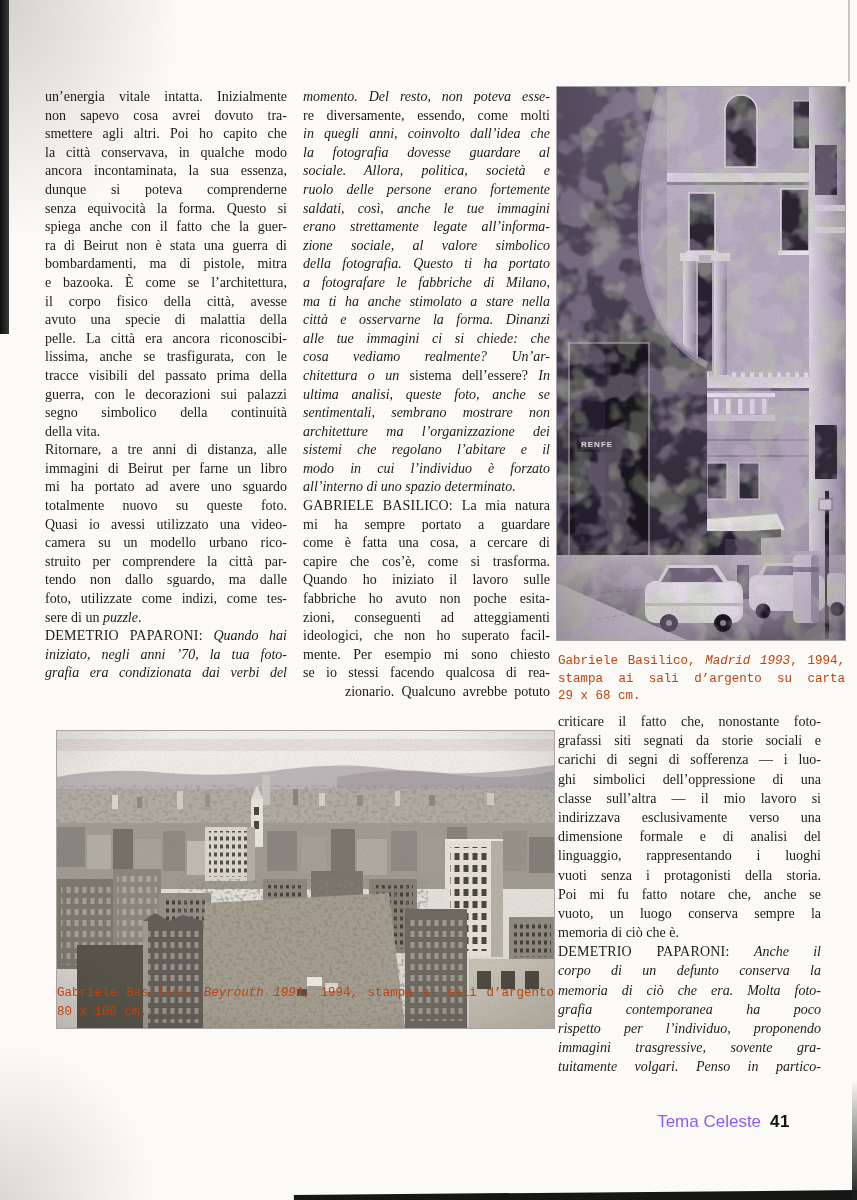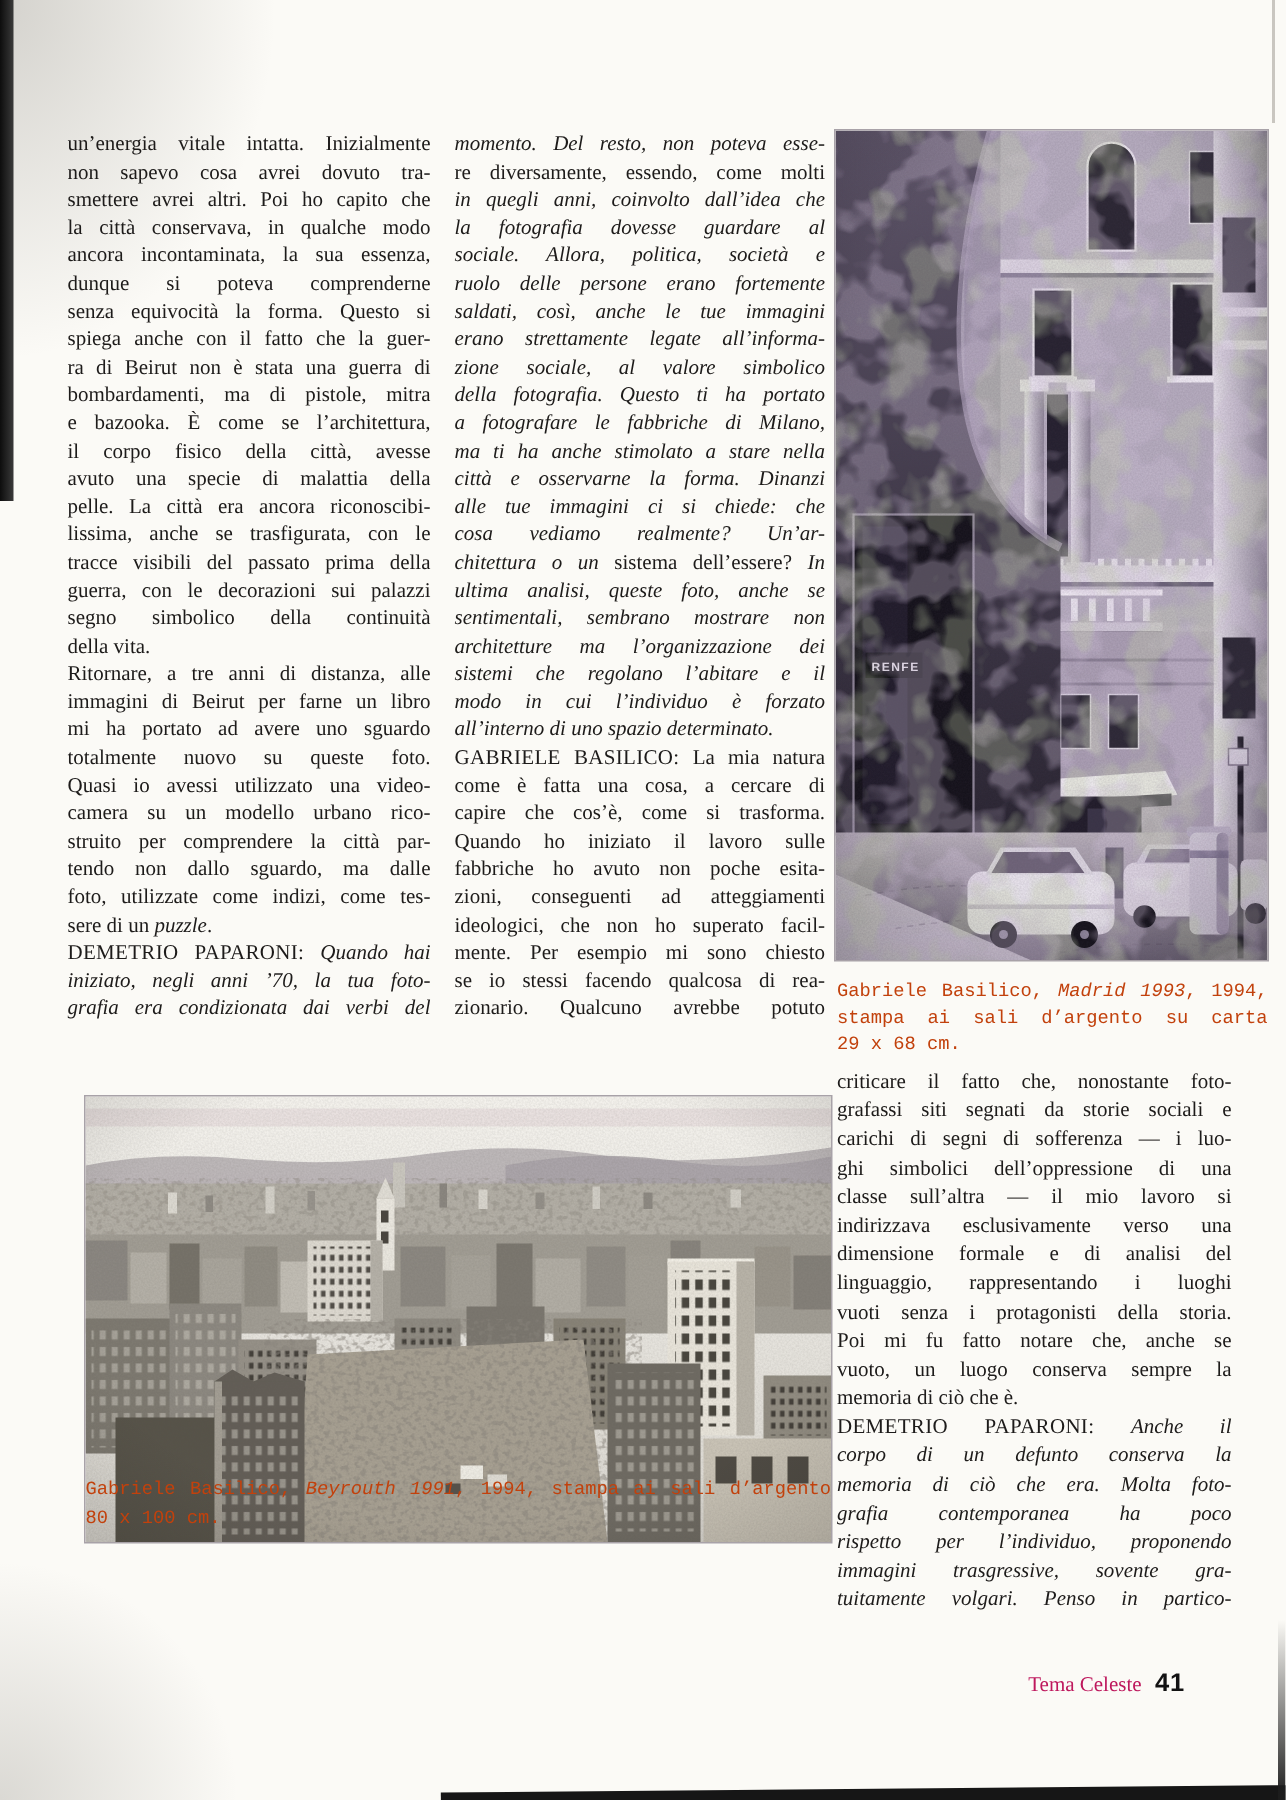--- a/index.html
+++ b/index.html
@@ -44,35 +44,35 @@
   .caption .line{font-size:12.5px;height:17.5px;line-height:17.5px;text-align:justify;
     text-align-last:justify;overflow:hidden;}
   .caption .line.noj{text-align-last:left;}
   .caption-madrid{left:558px;top:653px;width:287px;}
   .caption-beyrouth{left:57px;top:984px;width:497px;}
   .caption-beyrouth .line{height:19px;line-height:19px;}
 
   
   .footer{position:absolute;left:0;top:1112px;width:790px;text-align:right;
     font-family:"Liberation Sans",sans-serif;}
-  .footer .mag{color:#be185d;font-size:14px;font-family:Liberation Serif, serif;}
+  .footer .mag{color:#8b5cf6;font-size:17px;}
   .footer .num{color:#121212;font-weight:bold;font-size:17px;margin-left:9px;letter-spacing:0.5px;}
 </style>
 </head>
 <body>
 
 <div class="page">
 
   <div class="corner-tl"></div>
   <div class="corner-bl"></div>
 
   <div class="col col1">
       <div class="line"><span style="font-style: normal;">un’energia vitale intatta. Inizialmente</span></div>
       <div class="line"><span style="font-style: normal;">non sapevo cosa avrei dovuto tra-</span></div>
-      <div class="line"><span style="font-style: normal;">smettere avrei altri. Poi ho capito che</span></div>
+      <div class="line"><span style="font-style: normal;">smettere agli altri. Poi ho capito che</span></div>
       <div class="line"><span style="font-style: normal;">la città conservava, in qualche modo</span></div>
       <div class="line"><span style="font-style: normal;">ancora incontaminata, la sua essenza,</span></div>
       <div class="line"><span style="font-style: normal;">dunque si poteva comprenderne</span></div>
       <div class="line"><span style="font-style: normal;">senza equivocità la forma. Questo si</span></div>
       <div class="line"><span style="font-style: normal;">spiega anche con il fatto che la guer-</span></div>
       <div class="line"><span style="font-style: normal;">ra di Beirut non è stata una guerra di</span></div>
       <div class="line"><span style="font-style: normal;">bombardamenti, ma di pistole, mitra</span></div>
       <div class="line"><span style="font-style: normal;">e bazooka. È come se l’architettura,</span></div>
       <div class="line"><span style="font-style: normal;">il corpo fisico della città, avesse</span></div>
       <div class="line"><span style="font-style: normal;">avuto una specie di malattia della</span></div>
@@ -113,29 +113,30 @@
       <div class="line"><span style="font-style: italic;">alle tue immagini ci si chiede: che</span></div>
       <div class="line"><span style="font-style: italic;">cosa vediamo realmente? Un’ar-</span></div>
       <div class="line"><span style="font-style: italic;">chitettura o un </span><span style="font-style: normal;">sistema dell’essere?</span><span style="font-style: italic;"> In</span></div>
       <div class="line"><span style="font-style: italic;">ultima analisi, queste foto, anche se</span></div>
       <div class="line"><span style="font-style: italic;">sentimentali, sembrano mostrare non</span></div>
       <div class="line"><span style="font-style: italic;">architetture ma l’organizzazione dei</span></div>
       <div class="line"><span style="font-style: italic;">sistemi che regolano l’abitare e il</span></div>
       <div class="line"><span style="font-style: italic;">modo in cui l’individuo è forzato</span></div>
       <div class="line noj"><span style="font-style: italic;">all’interno di uno spazio determinato.</span></div>
       <div class="line"><span class="speaker" style="font-style: normal;">GABRIELE BASILICO: </span><span style="font-style: normal;">La mia natura</span></div>
+      <div class="line"><span style="font-style: normal;">mi ha sempre portato a guardare</span></div>
       <div class="line"><span style="font-style: normal;">come è fatta una cosa, a cercare di</span></div>
       <div class="line"><span style="font-style: normal;">capire che cos’è, come si trasforma.</span></div>
       <div class="line"><span style="font-style: normal;">Quando ho iniziato il lavoro sulle</span></div>
       <div class="line"><span style="font-style: normal;">fabbriche ho avuto non poche esita-</span></div>
       <div class="line"><span style="font-style: normal;">zioni, conseguenti ad atteggiamenti</span></div>
       <div class="line"><span style="font-style: normal;">ideologici, che non ho superato facil-</span></div>
       <div class="line"><span style="font-style: normal;">mente. Per esempio mi sono chiesto</span></div>
       <div class="line"><span style="font-style: normal;">se io stessi facendo qualcosa di rea-</span></div>
-      <div class="line"><span style="font-style: normal;">zionario. Qualcuno avrebbe potuto</span></div>
+      <div class="line"><span style="font-style: normal; margin-left: 42px;">zionario. Qualcuno avrebbe potuto</span></div>
     </div>
 
   <figure class="photo-madrid">
     <svg width="288" height="553" viewBox="0 0 288 553">
       <defs>
         <linearGradient id="mBase" x1="0" y1="0" x2="0" y2="1">
           <stop offset="0" stop-color="#dcd6de"></stop>
             <stop offset="1" stop-color="#b2a9ba"></stop>
         </linearGradient>
         <linearGradient id="mCol" x1="0" y1="0" x2="1" y2="0">

